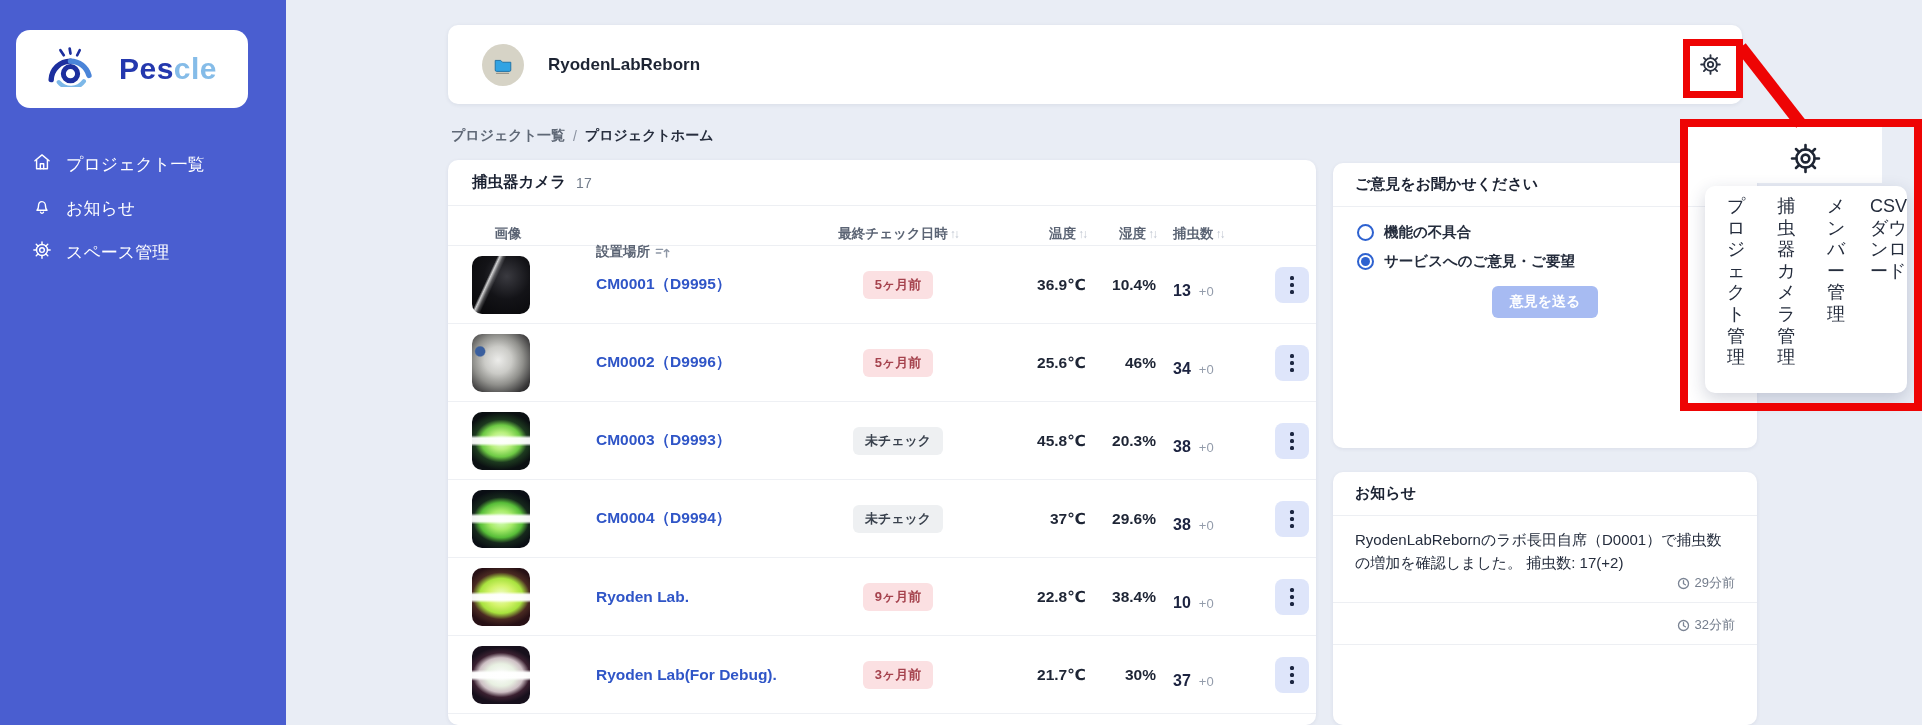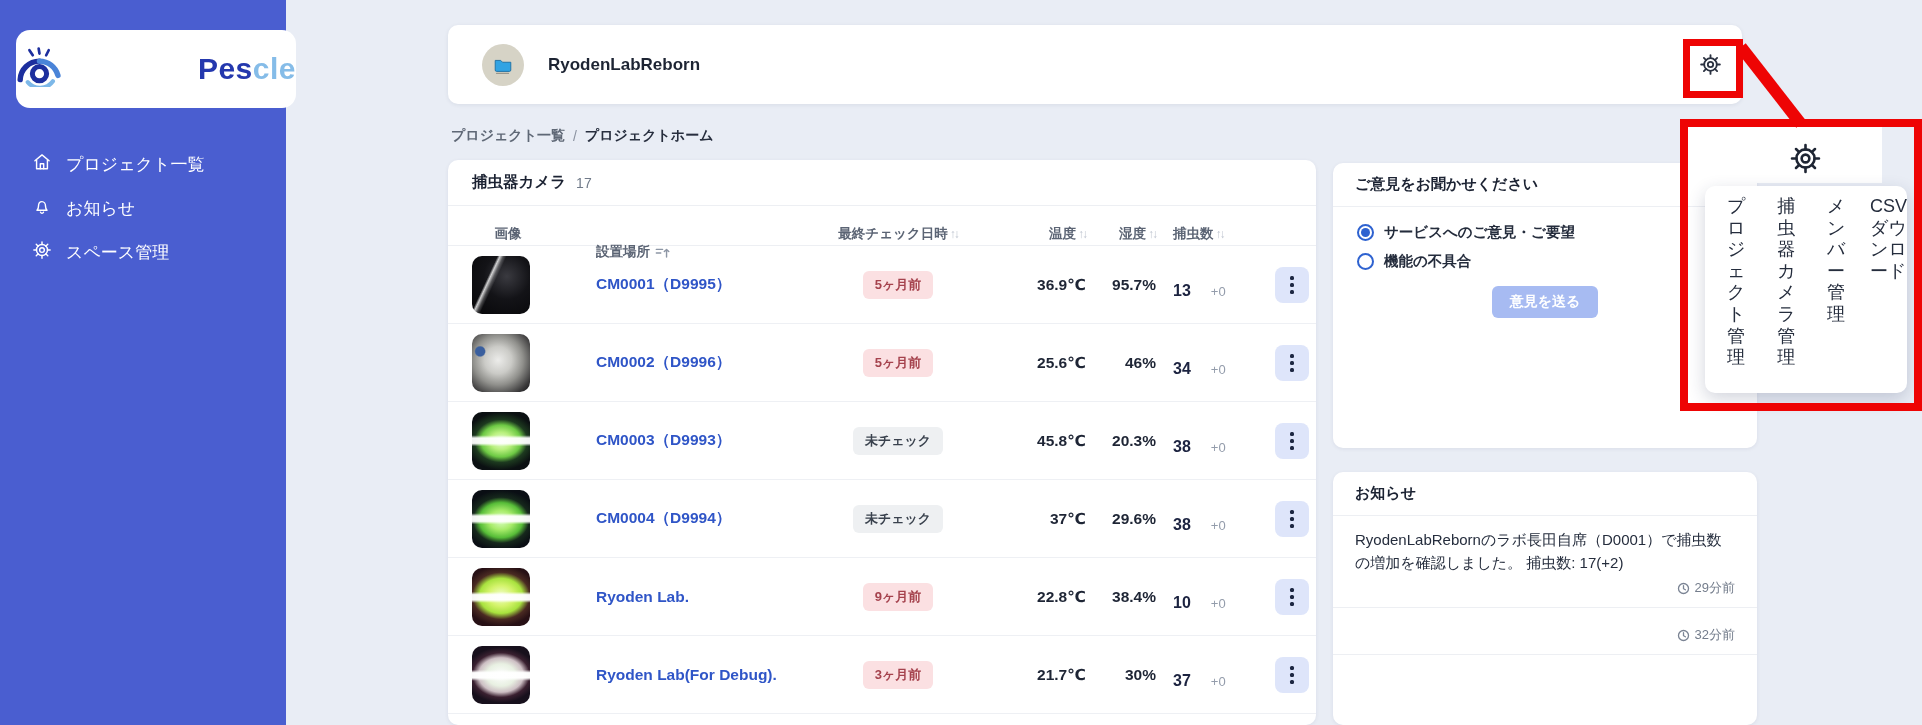--- a/index.html
+++ b/index.html
@@ -2,21 +2,21 @@
 <html><head>
 <meta charset="utf-8">
 <style>
   * { margin:0; padding:0; box-sizing:border-box; }
   html,body { width:1922px; height:725px; overflow:hidden; }
   body { font-family:"Liberation Sans","DejaVu Sans",sans-serif; background:#e9edf5; color:#1d2433; }
   .screen { position:relative; width:1922px; height:725px; overflow:hidden; }
 
   
   .sidebar { position:absolute; left:0; top:0; width:286px; height:725px; background:#4a5ed0; z-index:5; }
-  .logo-box { position:absolute; left:16px; top:30px; width:280px; height:78px; background:#fff; border-radius:14px; display:flex; align-items:center; justify-content:space-between; gap:20px; }
+  .logo-box { position:absolute; left:16px; top:30px; width:232px; height:78px; background:#fff; border-radius:14px; display:flex; align-items:center; justify-content:center; gap:20px; }
   .logo-text { font-size:30px; font-weight:700; letter-spacing:.5px; }
   .logo-text .p1 { color:#2438ae; }
   .logo-text .p2 { color:#85bce8; }
   .nav { position:absolute; left:0; top:142px; width:286px; display:flex; flex-direction:column; }
   .nav-item { display:flex; align-items:center; gap:14px; height:44px; padding-left:32px; color:#fff; font-size:17px; cursor:pointer; }
   .nav-item svg { flex:0 0 auto; }
 
   
   .header-card { position:absolute; left:448px; top:25px; width:1294px; height:79px; background:#ffffff; border-radius:10px; box-shadow:0 1px 4px rgba(25,35,70,.08); display:flex; align-items:center; z-index:10; }
   .avatar { width:42px; height:42px; border-radius:50%; background:#d6d3c6; margin-left:34px; display:flex; align-items:center; justify-content:center; }
@@ -45,21 +45,21 @@
   .updown { color:#c0c6d1; font-size:12px; letter-spacing:-2px; font-weight:400; margin-left:2px; }
   .trow { height:78px; border-bottom:1px solid #eef0f4; }
   .cell-img { padding-left:24px; }
   .thumb { width:58px; height:58px; border-radius:10px; cursor:pointer; }
   .cell-name { padding-left:28px; padding-right:6px; font-size:15.5px; font-weight:600; color:#2f55c7; cursor:pointer; }
   .cell-badge { text-align:center; }
   .badge { display:inline-block; padding:5px 12px; border-radius:6px; font-size:13px; font-weight:600; }
   .badge.alert { background:#fbe0e2; color:#a5424d; }
   .badge.neutral { background:#eef0f2; color:#3a424e; }
   .cell-temp,.cell-hum { text-align:right; font-size:15.5px; font-weight:700; color:#1e2535; }
-  .cell-cnt { padding-left:17px; display:flex; align-items:baseline; gap:20px;margin-top:13px; }
+  .cell-cnt { padding-left:17px; display:flex; align-items:baseline; gap:8px;margin-top:13px; }
   .cnt-num { font-size:16px; font-weight:700; color:#1c2340; }
   .cnt-delta { font-size:13px; color:#939cab; }
   .cell-menu { display:flex; justify-content:center; }
   .dots-btn { width:34px; height:36px; border-radius:8px; background:#dee5fa; display:flex; flex-direction:column; align-items:center; justify-content:center; gap:3px; cursor:pointer; }
   .dots-btn i { width:4px; height:4px; border-radius:1.5px; background:#1d2742; }
 
   
   .thumb-dark { background:linear-gradient(115deg,transparent 30%,rgba(255,255,255,.8) 33%,rgba(255,255,255,.25) 37%,transparent 41%),radial-gradient(circle at 60% 35%,#3a3a40 0%,#131317 45%,#060608 100%); }
   .thumb-room { background:radial-gradient(circle at 14% 30%,#3a5f9e 0%,#3a5f9e 7%,transparent 9%),radial-gradient(circle at 45% 45%,#ececea 0%,#cbcbc7 30%,#90908c 55%,#3c3b3c 82%,#101013 100%); }
   .thumb-green { background:linear-gradient(to bottom,transparent 40%,rgba(255,255,255,.95) 45%,rgba(255,255,255,.95) 54%,transparent 59%),radial-gradient(ellipse 62% 50% at 50% 50%,#eaffd8 0%,#b9f07e 30%,#6dc944 55%,#1d3a1f 74%,#0b1012 100%); }
@@ -77,21 +77,21 @@
   .fb-textarea { display:block; margin:14px 24px 0; width:376px; height:78px; border:1px solid #d7dce5; border-radius:6px; padding:10px 12px; font-size:14px; font-family:inherit; resize:none; color:#242c3c; }
   .fb-textarea::placeholder { color:#a7aebc; }
   .fb-btnrow { text-align:center; margin-top:15px; }
   .send-btn { width:106px; height:32px; background:#a7bbf2; color:#fff; border:none; border-radius:6px; font-size:14px; font-weight:700; font-family:inherit; cursor:pointer; }
 
   
   .notice-card { position:absolute; left:1333px; top:472px; width:424px; height:253px; background:#fff; border-radius:10px; box-shadow:0 1px 4px rgba(25,35,70,.07); z-index:6; overflow:hidden; }
   .nt-titlebar { height:44px; display:flex; align-items:center; padding:0 22px; font-size:15px; font-weight:700; color:#1b2232; border-bottom:1px solid #edeff3; }
   .nt-item { padding:13px 22px 10px; border-bottom:1px solid #edeff3; cursor:pointer; }
   .nt-text { font-size:15px; color:#252d3d; line-height:1.5; }
-  .nt-timerow { display:flex; justify-content:flex-end; align-items:center; gap:5px; margin-top:5px; color:#747d8c; font-size:13px; }
+  .nt-timerow { display:flex; justify-content:flex-end; align-items:center; gap:5px; color:#747d8c; font-size:13px; }
 
   
   .anno-line { position:absolute; left:0; top:0; z-index:55; pointer-events:none; }
   .red-box-small { position:absolute; left:1683px; top:39px; width:60px; height:59px; border:7px solid #ee0404; z-index:60; }
   .red-box-big { position:absolute; left:1680px; top:119px; width:242px; height:292px; border:8px solid #ee0404; z-index:50; }
   .zoom-white-band { position:absolute; left:1688px; top:127px; width:194px; height:56px; background:#fff; z-index:40; }
   .zoom-gear { position:absolute; left:1787px; top:140px; width:36px; height:36px; z-index:41; display:flex; align-items:center; justify-content:center; }
   .dropdown-card { position:absolute; left:1705px; top:186px; width:202px; height:207px; background:#fff; border-radius:10px; box-shadow:0 6px 18px rgba(30,40,80,.20); z-index:41; display:flex; flex-direction:row; justify-content:space-around; padding:10px 0; }
   .dd-item { padding-left:22px; font-size:18px; color:#252d3d; cursor:pointer; line-height:1.2; }
 </style>
@@ -197,21 +197,21 @@
     </div>
     <div>
 
         <div class="trow">
           <div class="cell-img">
             <div class="thumb thumb-dark"></div>
           </div>
           <div class="cell-name">CM0001（D9995）</div>
           <div class="cell-badge"><span class="badge alert">5ヶ月前</span></div>
           <div class="cell-temp">36.9℃</div>
-          <div class="cell-hum">95.7%</div>
+          <div class="cell-hum">10.4%</div>
           <div class="cell-cnt">
             <span class="cnt-num">13</span>
             <span class="cnt-delta">+0</span>
           </div>
           <div class="cell-menu">
             <div class="dots-btn">
               <i></i>
               <i></i>
               <i></i>
             </div>
@@ -322,26 +322,26 @@
             </div>
           </div>
         </div>
       </div>
   </div>
 
   <div class="feedback-card">
     <div class="fb-titlebar">ご意見をお聞かせください</div>
     <div class="fb-radios">
       <div class="radio-row">
+        <span class="radio"></span>
+        <span>機能の不具合</span>
+      </div>
+      <div class="radio-row">
         <span class="radio selected"></span>
         <span>サービスへのご意見・ご要望</span>
-      </div>
-      <div class="radio-row">
-        <span class="radio"></span>
-        <span>機能の不具合</span>
       </div>
     </div>
     <div class="fb-btnrow">
       <button class="send-btn">意見を送る</button>
     </div>
   </div>
 
   <div class="notice-card">
     <div class="nt-titlebar">お知らせ</div>
     <div>

